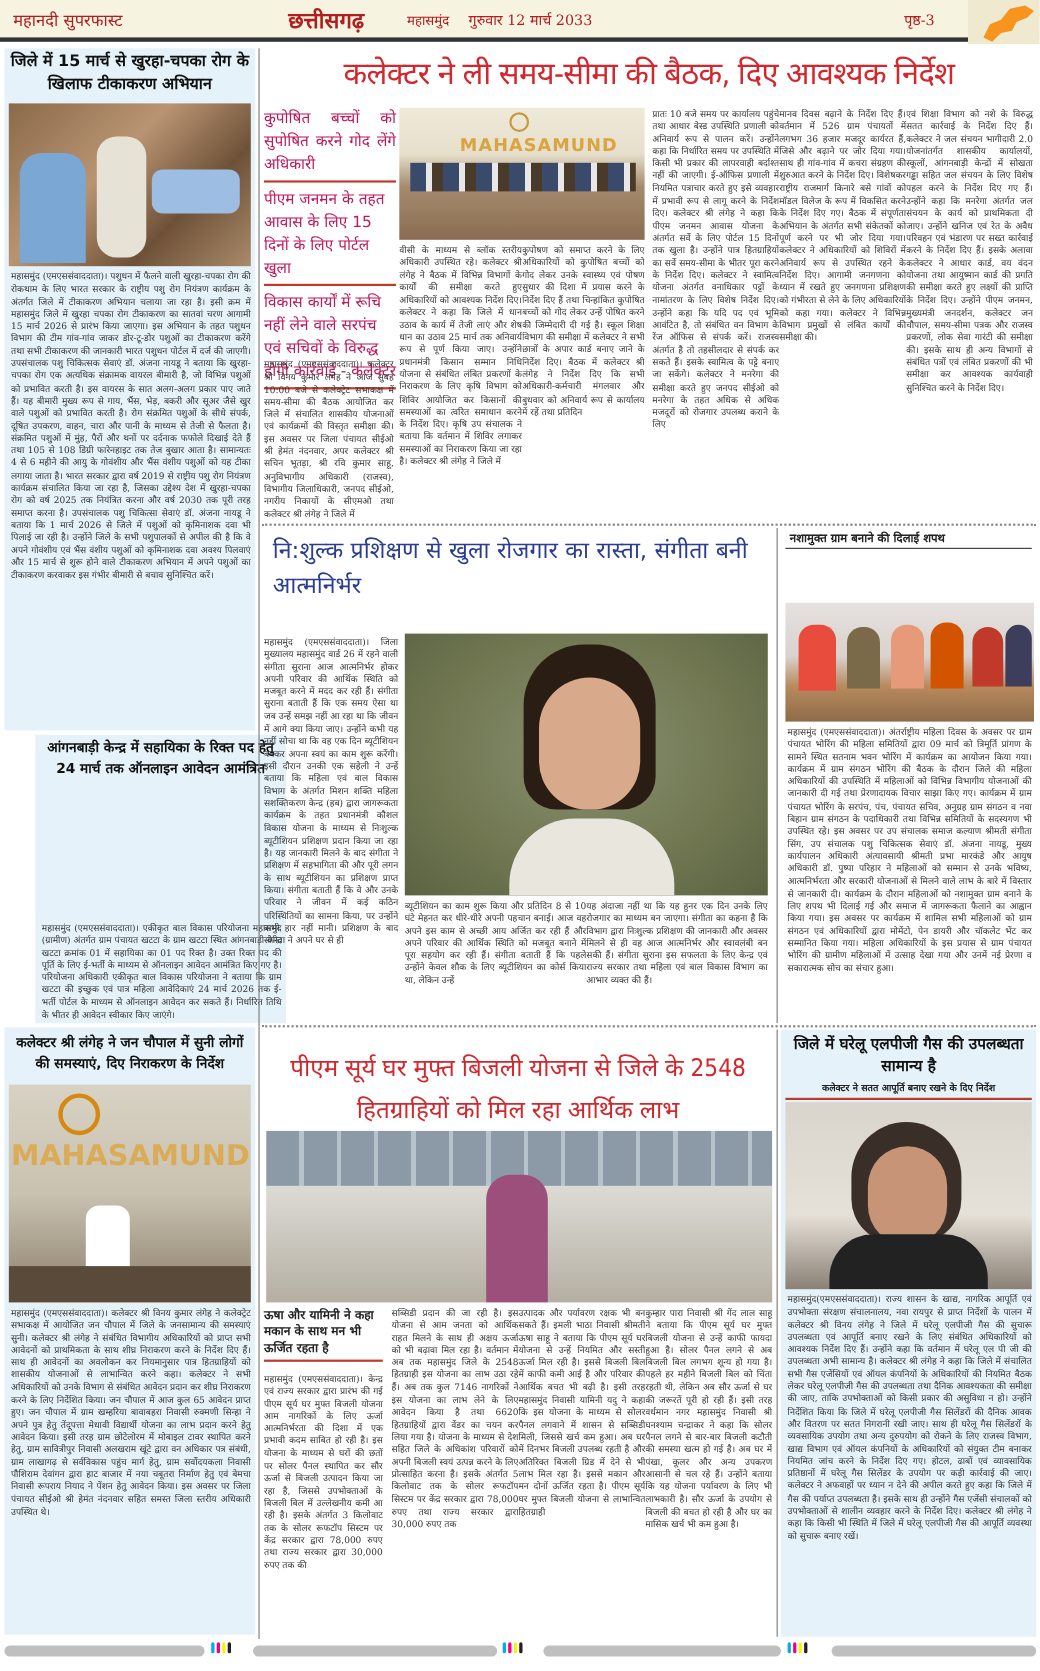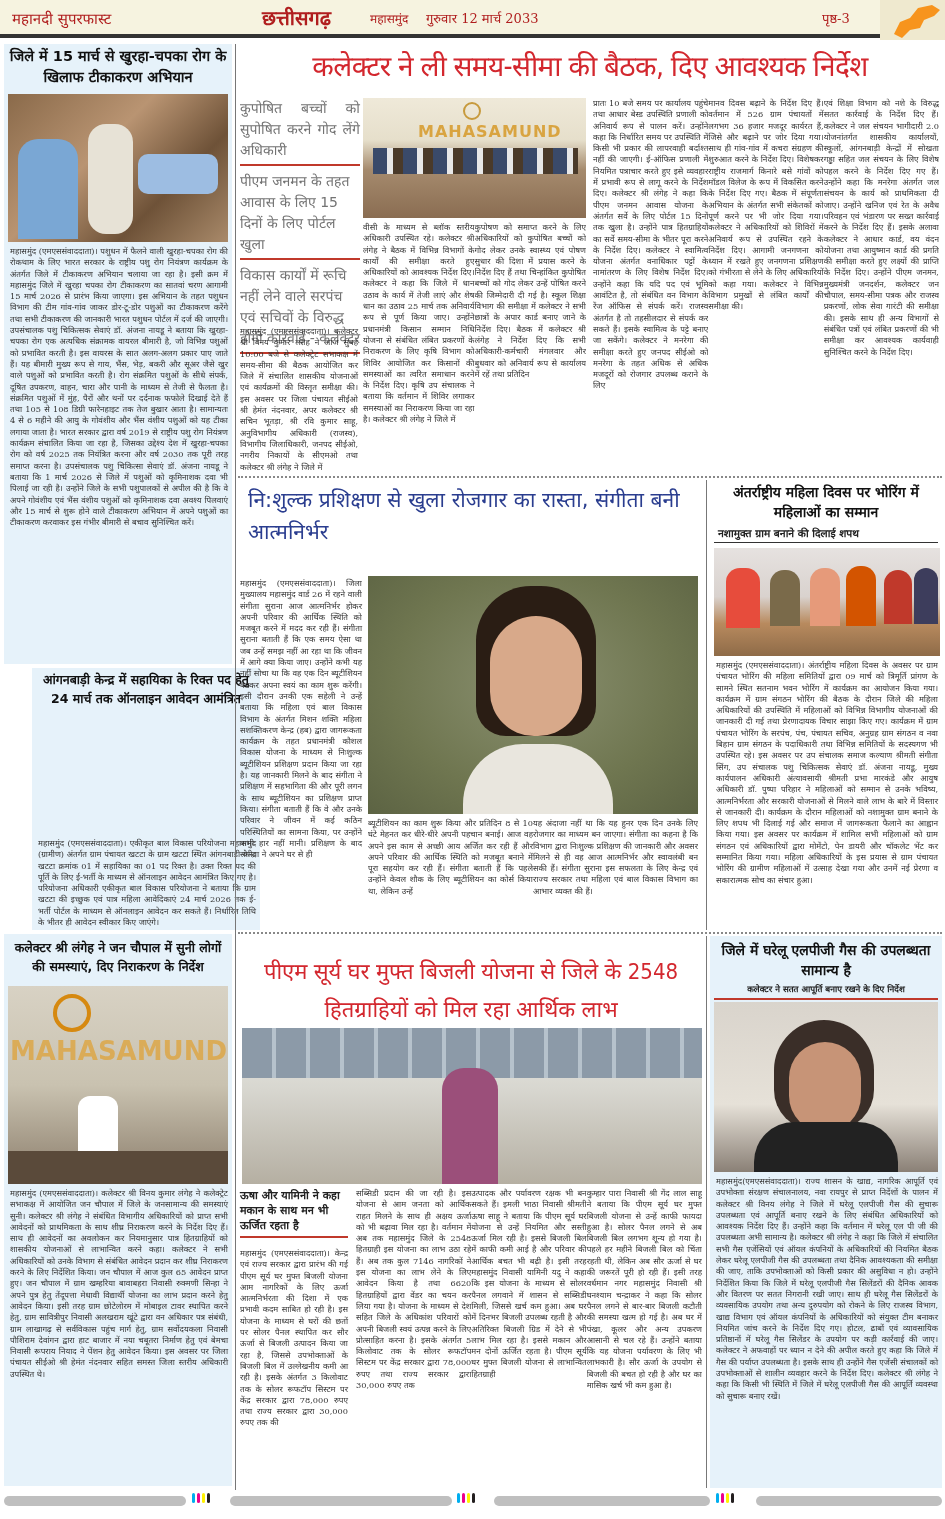--- a/index.html
+++ b/index.html
@@ -13,21 +13,21 @@
 .mh-page{left:822px;top:9px;font-size:13px}
 .map{position:absolute;left:880px;top:0;width:65px;height:40px;background:#efe9cf}
 .rule{position:absolute;left:0;top:34px;width:880px;height:4px;background:#333}
 .box{position:absolute;overflow:hidden}
 .bluebox{background:#e6f2fa}
 .h-red{color:#d3272e;font-family:"DejaVu Sans Condensed","DejaVu Sans",sans-serif;font-weight:normal;text-align:center}
 .h-blk{color:#111;font-weight:bold;text-align:center;font-family:"DejaVu Sans",sans-serif}
 .h-blue{color:#2a3d8f;text-align:left;font-family:"DejaVu Sans",sans-serif}
 .body-text{font-family:"DejaVu Serif",serif;font-size:8.2px;line-height:11.3px;color:#333;text-align:justify}
 .photo{position:absolute;overflow:hidden}
-.side-head{font-size:14px;line-height:21px;color:#737373;border-bottom:2px solid #c0392b;padding-bottom:3px;margin-bottom:5px;text-align:left}
+.side-head{font-size:14px;line-height:21px;color:#be185d;border-bottom:2px solid #c0392b;padding-bottom:3px;margin-bottom:5px;text-align:left}
 .cols{position:absolute;display:flex;}
 .col{flex:1;overflow:hidden}
 .vline{position:absolute;width:1px;background:#777}
 .hdot{position:absolute;height:0;border-top:2px dotted #888}
 .regbar{position:absolute;top:1496px;height:10px;border-radius:5px;background:#bfbfbf}
 .regdots{position:absolute;top:1493px;display:flex;gap:2px}
 .regdots span{width:3px;height:10px;border-radius:2px}
 .caption{font-size:11px;line-height:15px;font-weight:bold;color:#222}
 </style>
 </head>
@@ -111,21 +111,20 @@
   </div>
   <div class="cols" style="left:130px;top:338px;width:330px;height:110px;">
     <div class="col body-text">ब्यूटीशियन का काम शुरू किया और प्रतिदिन 8 से 10 घंटे मेहनत कर धीरे-धीरे अपनी पहचान बनाई। आज वह अपने इस काम से अच्छी आय अर्जित कर रही हैं और अपने परिवार की आर्थिक स्थिति को मजबूत बनाने में पूरा सहयोग कर रही हैं। संगीता बताती हैं कि पहले उन्होंने केवल शौक के लिए ब्यूटीशियन का कोर्स किया था, लेकिन उन्हें</div>
     <div class="col body-text">यह अंदाजा नहीं था कि यह हुनर एक दिन उनके लिए रोजगार का माध्यम बन जाएगा। संगीता का कहना है कि विभाग द्वारा निःशुल्क प्रशिक्षण की जानकारी और अवसर मिलने से ही वह आज आत्मनिर्भर और स्वावलंबी बन सकी हैं। संगीता सुराना इस सफलता के लिए केन्द्र एवं राज्य सरकार तथा महिला एवं बाल विकास विभाग का आभार व्यक्त की हैं।</div>
   </div>
 </div>
 
 <div class="vline" style="left:706px;top:480px;height:450px"></div>
 
 <div class="box" style="left:710px;top:480px;width:232px;height:450px;">
-  <div class="h-blk" style="font-size:14px;line-height:20px;padding:2px 2px;">अंतर्राष्ट्रीय महिला दिवस पर भोरिंग में महिलाओं का सम्मान</div>
   <div style="font-size:10.5px;font-weight:bold;color:#222;text-align:left;padding:2px 4px;border-bottom:1px solid #333;margin:0 4px">नशामुक्त ग्राम बनाने की दिलाई शपथ</div>
   <div class="photo" style="left:4px;top:68px;width:226px;height:108px;background:linear-gradient(180deg,#e6e2e0 0%,#d9d2ce 45%,#b88a5e 70%,#8e6b48 100%);">
     <div style="position:absolute;left:12px;top:20px;width:34px;height:60px;background:#e74c3c;border-radius:14px 14px 0 0"></div>
     <div style="position:absolute;left:56px;top:22px;width:30px;height:56px;background:#7a6a4a;border-radius:14px 14px 0 0"></div>
     <div style="position:absolute;left:96px;top:20px;width:30px;height:58px;background:#e69a7a;border-radius:14px 14px 0 0"></div>
     <div style="position:absolute;left:132px;top:18px;width:30px;height:60px;background:#d35400;border-radius:14px 14px 0 0"></div>
     <div style="position:absolute;left:170px;top:22px;width:28px;height:54px;background:#c0392b;border-radius:14px 14px 0 0"></div>
     <div style="position:absolute;left:200px;top:20px;width:24px;height:56px;background:#3d3d5c;border-radius:12px 12px 0 0"></div>
   </div>
   <div class="body-text" style="position:absolute;left:6px;top:180px;width:222px;height:268px;">महासमुंद (एमएससंवाददाता)। अंतर्राष्ट्रीय महिला दिवस के अवसर पर ग्राम पंचायत भोरिंग की महिला समितियों द्वारा 09 मार्च को त्रिमूर्ति प्रांगण के सामने स्थित सतनाम भवन भोरिंग में कार्यक्रम का आयोजन किया गया। कार्यक्रम में ग्राम संगठन भोरिंग की बैठक के दौरान जिले की महिला अधिकारियों की उपस्थिति में महिलाओं को विभिन्न विभागीय योजनाओं की जानकारी दी गई तथा प्रेरणादायक विचार साझा किए गए। कार्यक्रम में ग्राम पंचायत भोरिंग के सरपंच, पंच, पंचायत सचिव, अनुग्रह ग्राम संगठन व नवा बिहान ग्राम संगठन के पदाधिकारी तथा विभिन्न समितियों के सदस्यगण भी उपस्थित रहे। इस अवसर पर उप संचालक समाज कल्याण श्रीमती संगीता सिंग, उप संचालक पशु चिकित्सक सेवाएं डॉ. अंजना नायडू, मुख्य कार्यपालन अधिकारी अंत्यावसायी श्रीमती प्रभा मारकंडे और आयुष अधिकारी डॉ. पुष्पा परिहार ने महिलाओं को सम्मान से उनके भविष्य, आत्मनिर्भरता और सरकारी योजनाओं से मिलने वाले लाभ के बारे में विस्तार से जानकारी दी। कार्यक्रम के दौरान महिलाओं को नशामुक्त ग्राम बनाने के लिए शपथ भी दिलाई गई और समाज में जागरूकता फैलाने का आह्वान किया गया। इस अवसर पर कार्यक्रम में शामिल सभी महिलाओं को ग्राम संगठन एवं अधिकारियों द्वारा मोमेंटो, पेन डायरी और चॉकलेट भेंट कर सम्मानित किया गया। महिला अधिकारियों के इस प्रयास से ग्राम पंचायत भोरिंग की ग्रामीण महिलाओं में उत्साह देखा गया और उनमें नई प्रेरणा व सकारात्मक सोच का संचार हुआ।</div>

